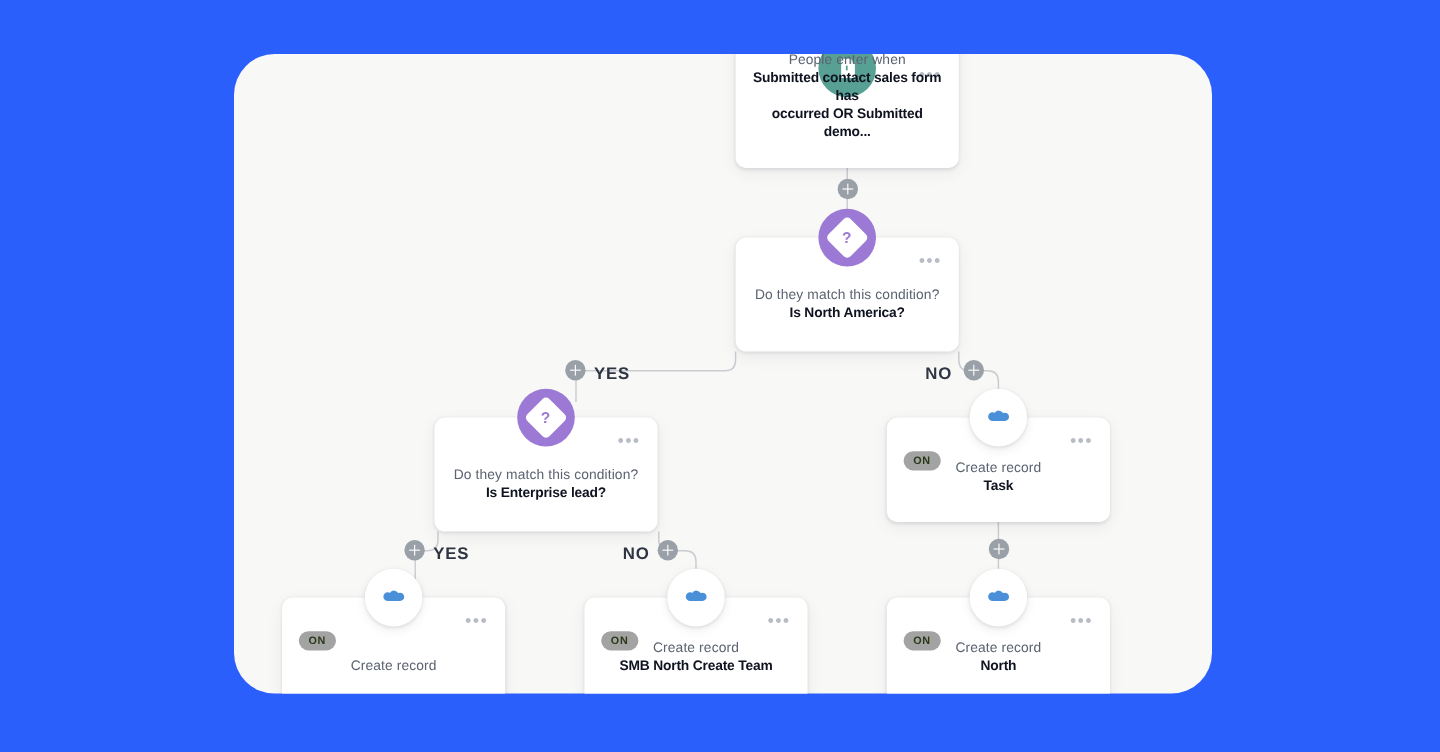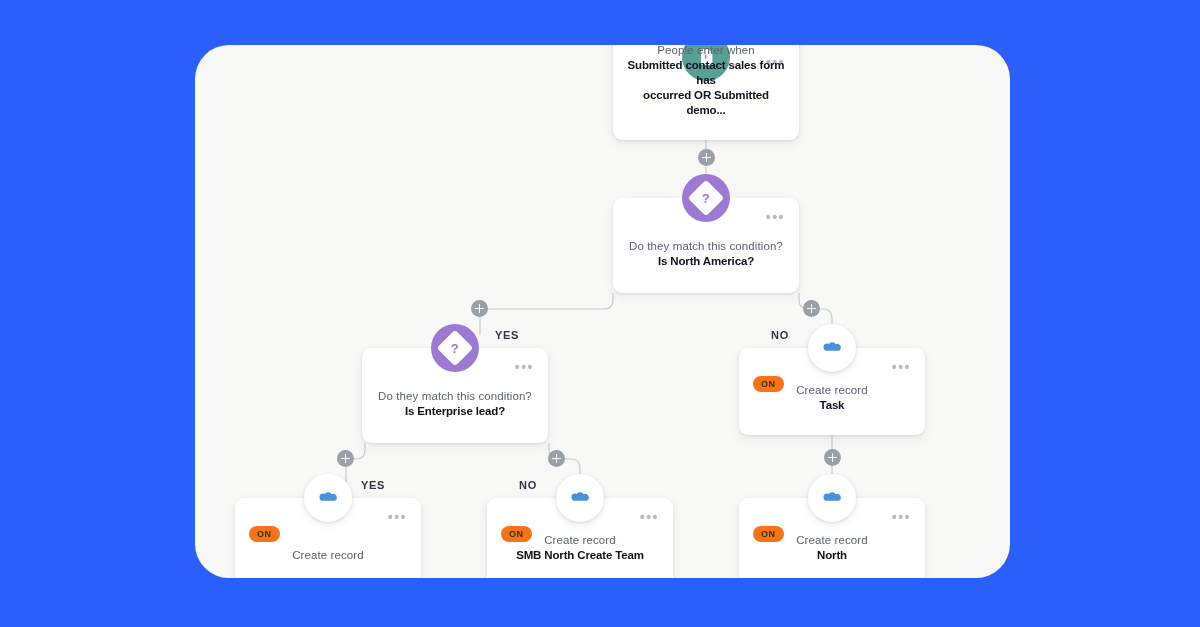--- a/index.html
+++ b/index.html
@@ -52,21 +52,21 @@
     letter-spacing: .1px; white-space: nowrap;
   }
   .ttl {
     font-size: 11.5px; color: #0f1320; font-weight: 700;
     line-height: 15px; letter-spacing: -.15px;
   }
 
   
   .badge-on {
     position: absolute; left: 14px; top: 28px;
-    background: #f97316; color: #2a3a18;
+    background: #a3a3a3; color: #2a3a18;
     font-size: 9px; font-weight: 700; letter-spacing: .6px;
     padding: 3px 8px 3px 8px; border-radius: 9px;
   }
 
   
   .nodeicon {
     position: absolute; top: -24px; left: 50%;
     transform: translateX(-50%);
     width: 48px; height: 48px; border-radius: 50%;
     display: flex; align-items: center; justify-content: center;
@@ -96,23 +96,22 @@
   }
   .plus::before, .plus::after {
     content: ""; position: absolute; background: #f8f8f7;
   }
   .plus::before { width: 9px; height: 1.8px; }
   .plus::after  { width: 1.8px; height: 9px; }
 
   
   .branch {
     position: absolute;
-    font-size: 11px; font-weight: 700; color: #2f3542;
+    font-size: 14px; font-weight: 700; color: #2f3542;
     letter-spacing: .7px;
-    margin-top: 26px;
   }
 </style>
 </head>
 <body>
 
 <div id="stage">
 
   <div class="canvas">
 
     <svg class="wires" viewBox="0 0 815 533">

